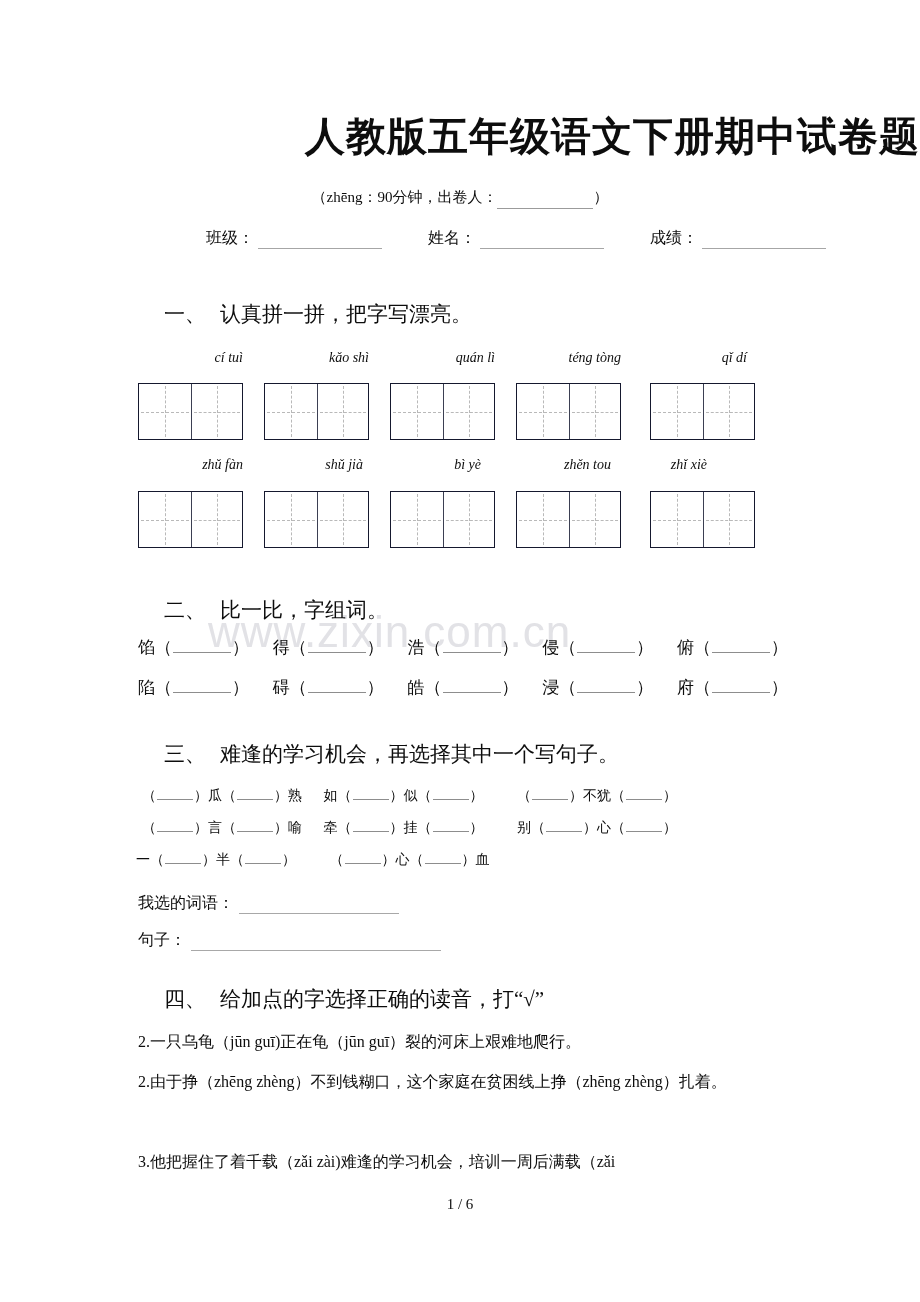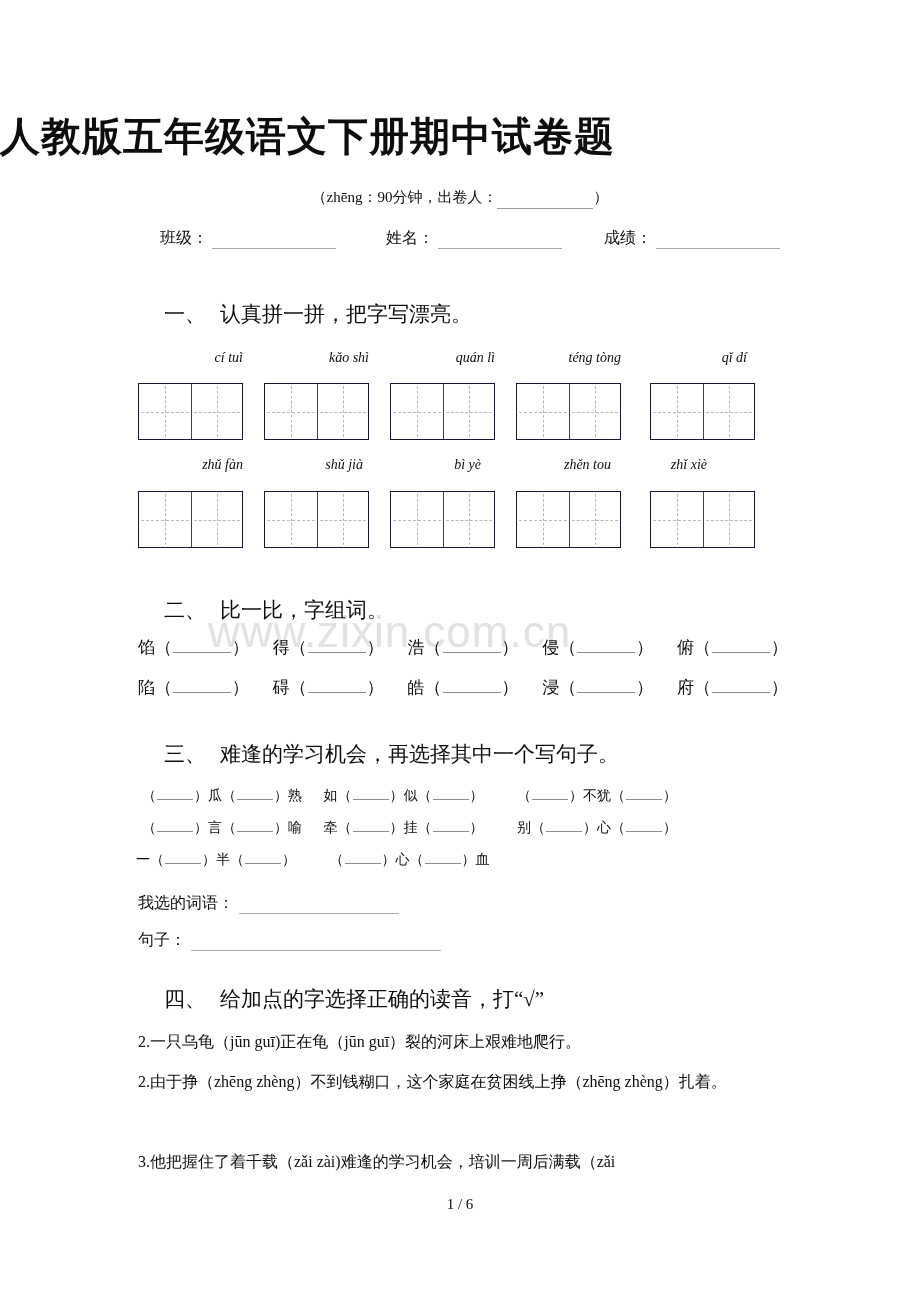--- a/index.html
+++ b/index.html
@@ -40,21 +40,21 @@
     z-index: 0;
   }
 
   .content { position: relative; z-index: 2; }
 
   
   .doc-title {
     position: absolute;
     left: 0; right: 0;
     top: 112px;
-    text-align: left;
+    text-align: right;
     font-size: 40px;
     font-weight: 700;
     letter-spacing: 1px;
     line-height: 1.2;
     font-family: "Liberation Sans", "DejaVu Sans", sans-serif;
   }
   .exam-meta {
     position: absolute;
     left: 0; right: 0;
     top: 188px;
@@ -71,21 +71,21 @@
   .id-row {
     position: absolute;
     left: 160px;
     top: 228px;
     width: 620px;
     font-size: 16px;
     display: flex;
     align-items: flex-end;
   }
   .id-field { display: flex; align-items: flex-end; white-space: nowrap; }
-  .id-label { margin-right: 4px; }
+  .id-label { margin-right: 4px; margin-left: 46px; }
   .id-line {
     display: inline-block;
     border-bottom: 1px solid #a6a6a6;
     height: 15px;
   }
   .id-line-1 { width: 124px; }
   .spacer-a { width: 62px; }
   .spacer-b { width: 52px; }
 
   

